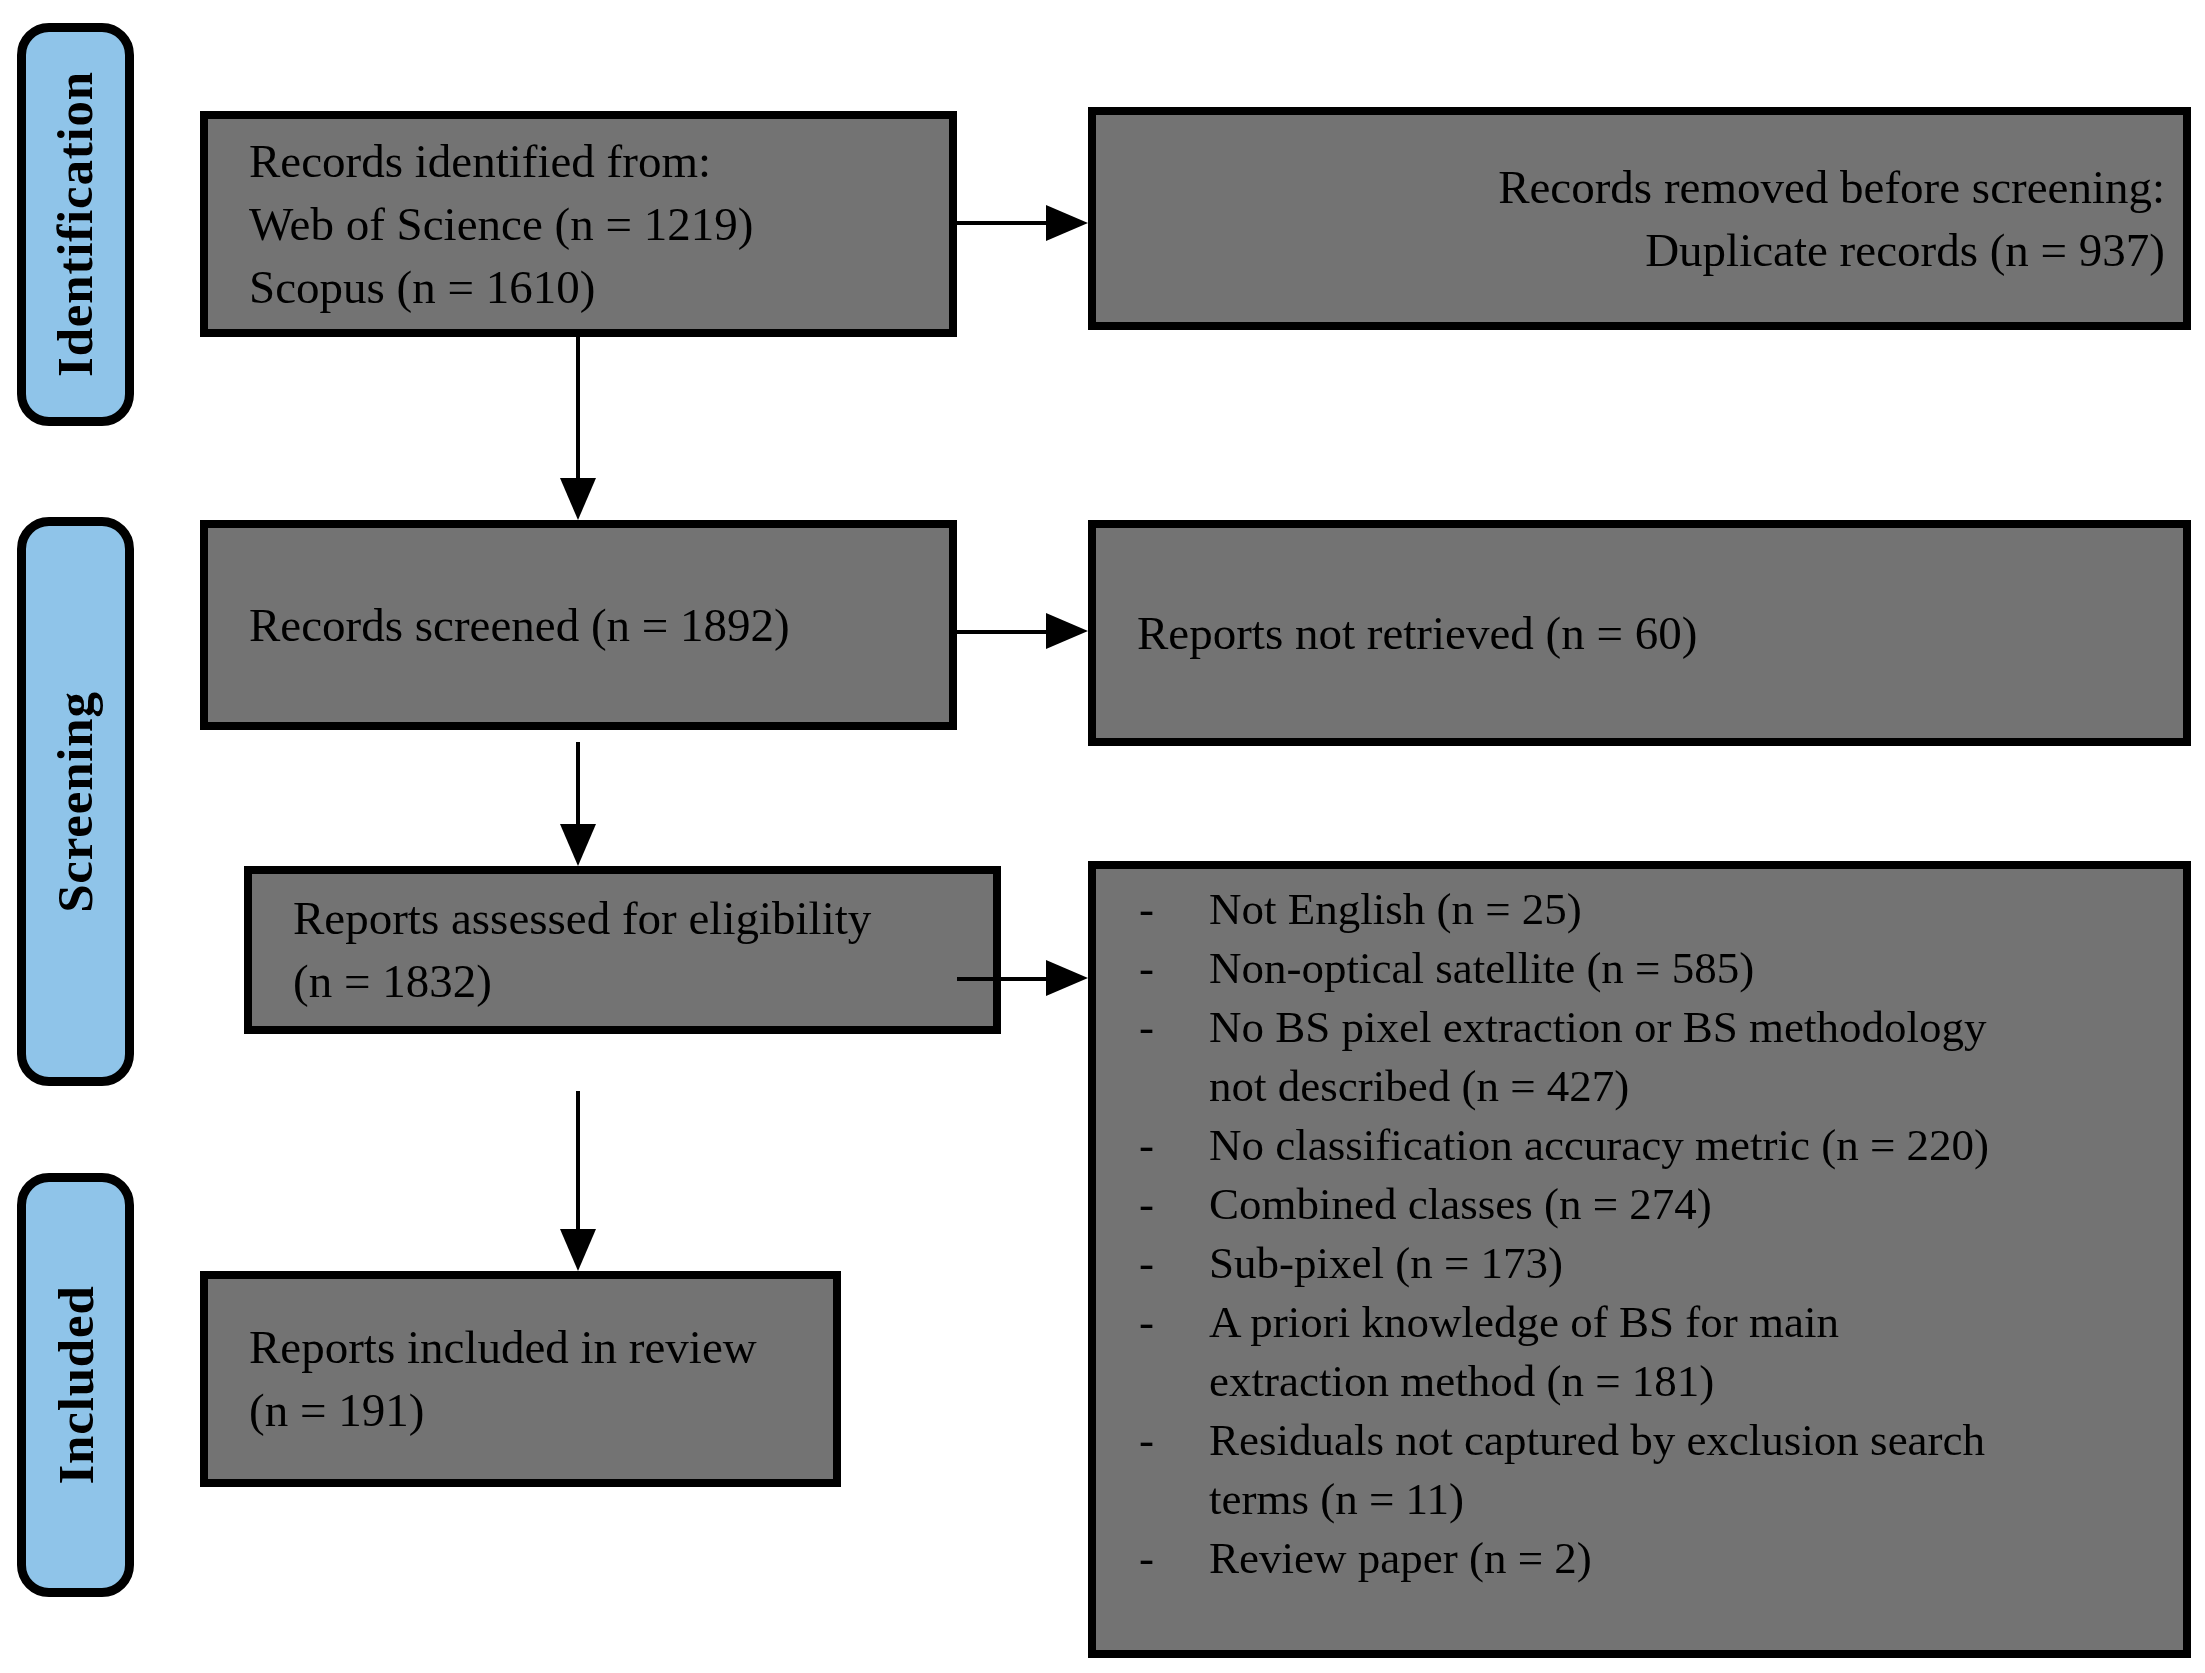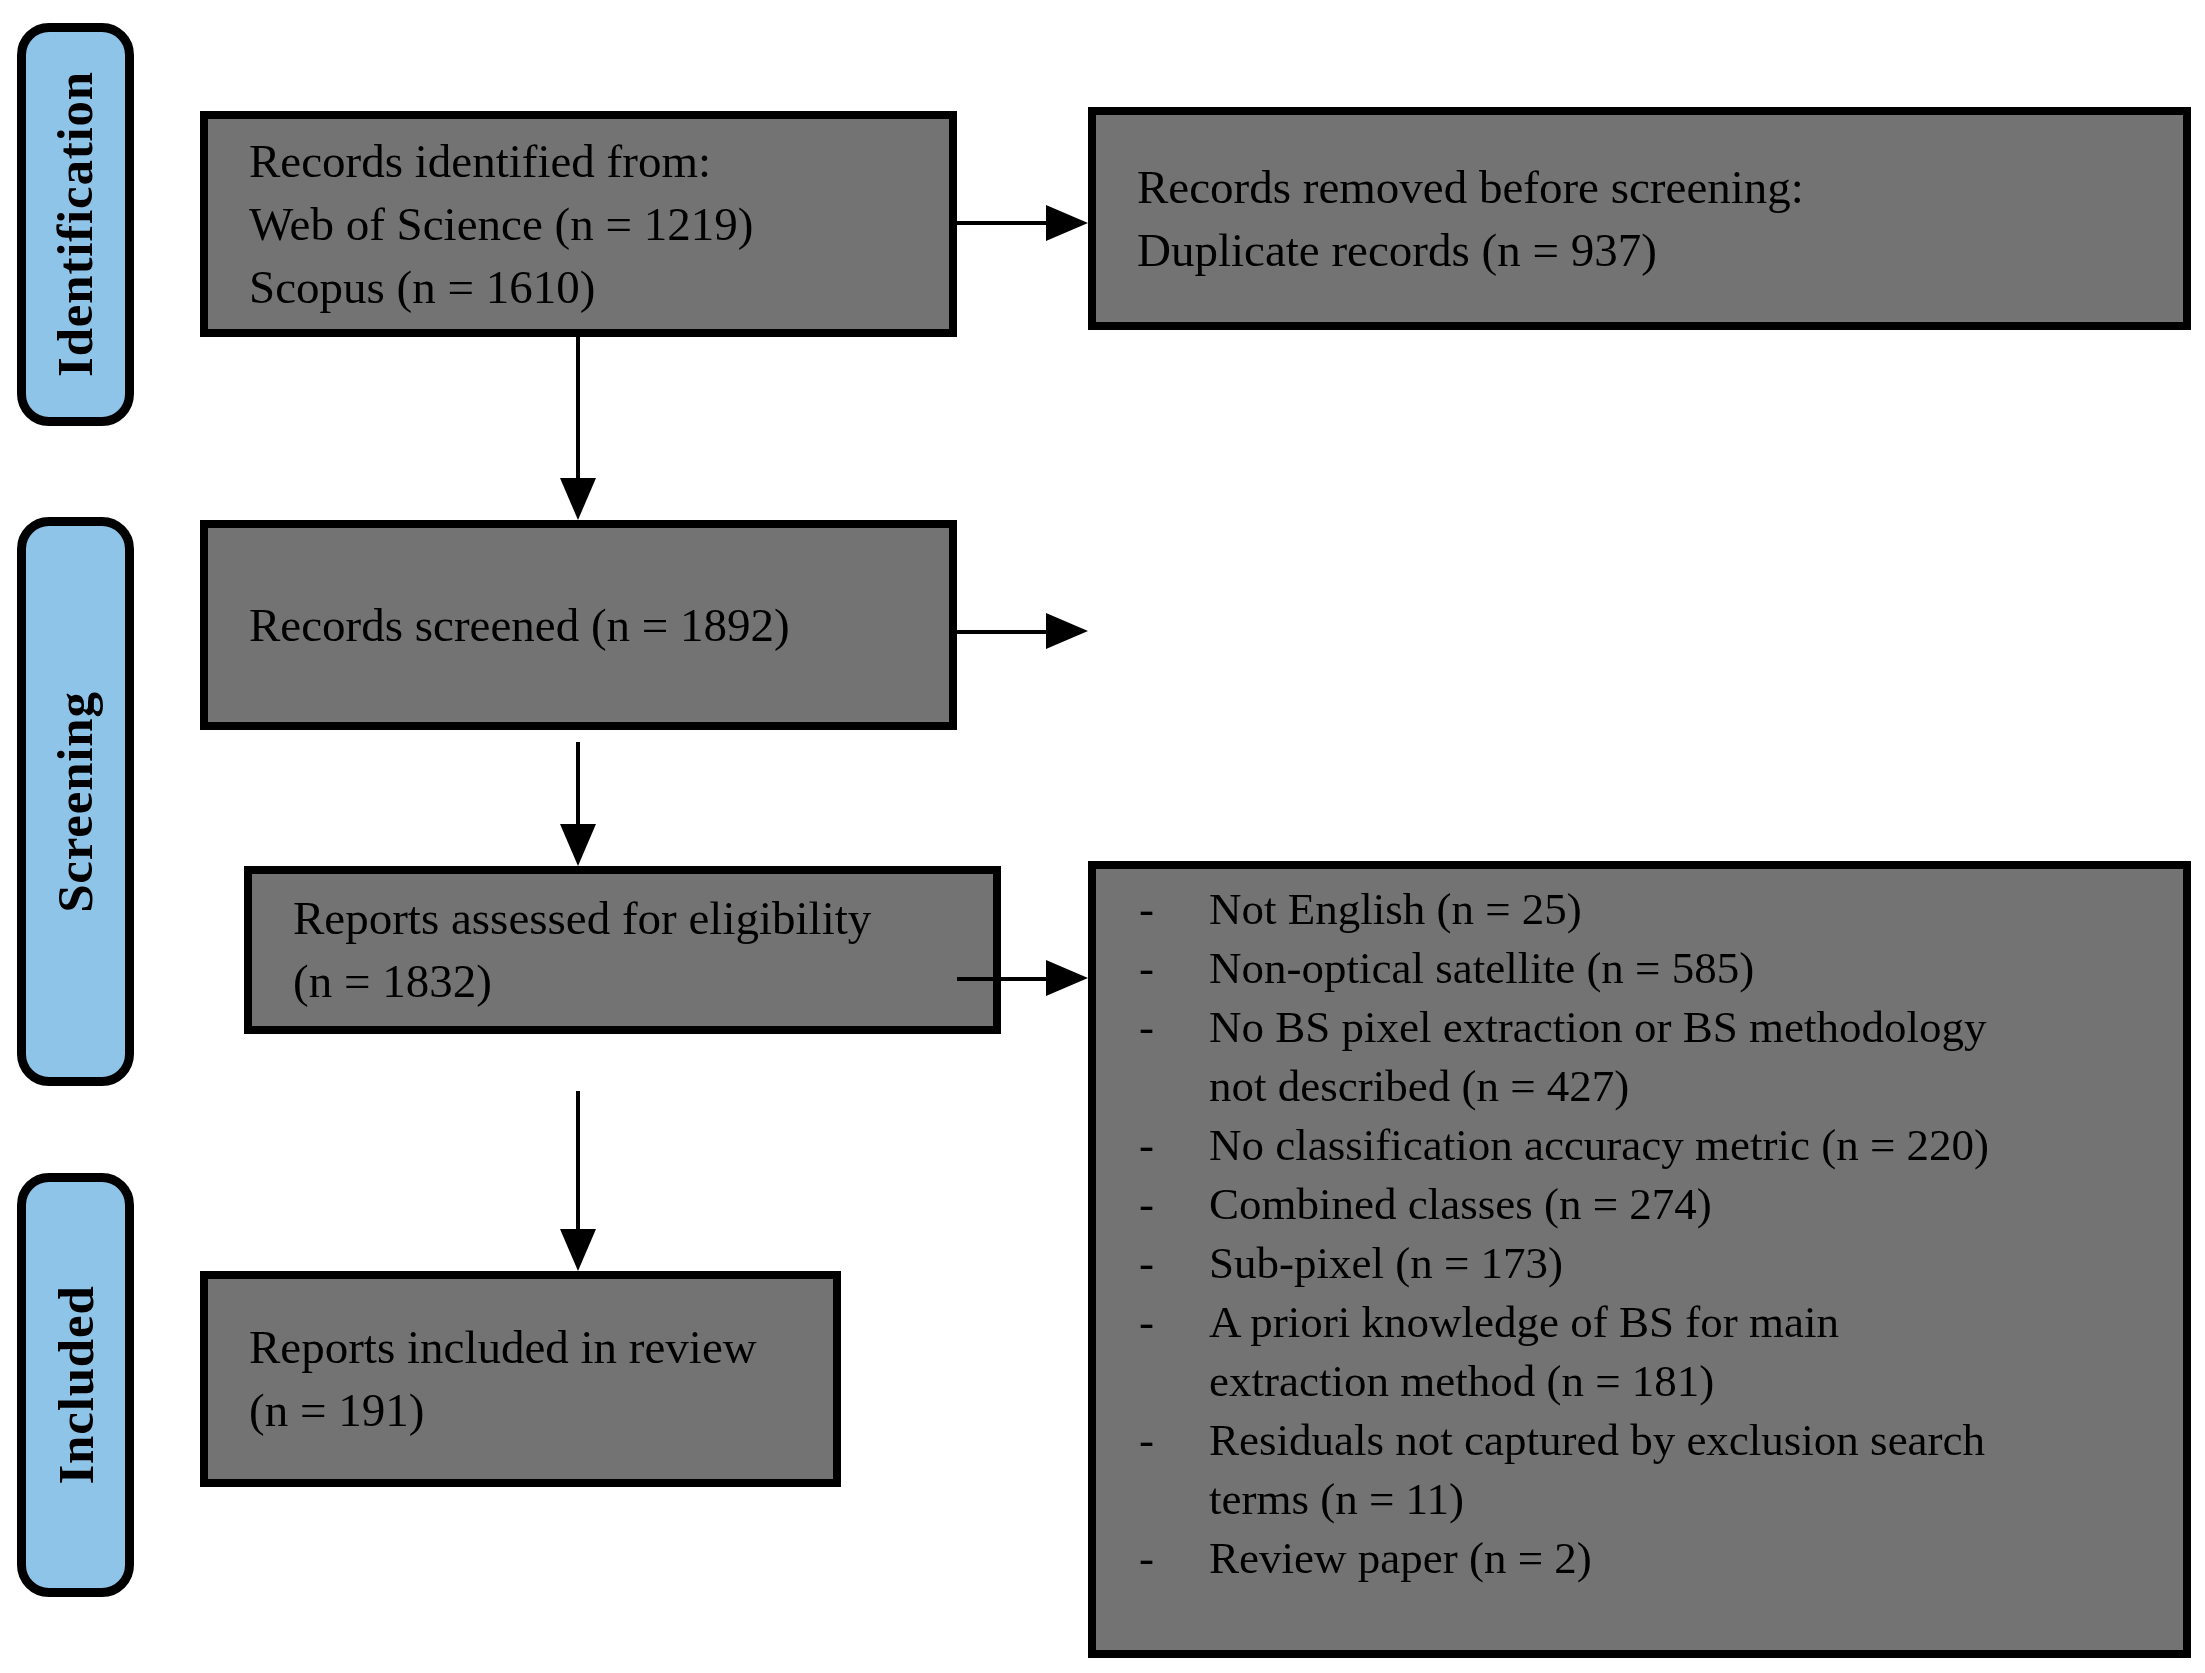--- a/index.html
+++ b/index.html
@@ -107,29 +107,32 @@
   <div class="stage" style="top:1173px;height:424px;">
     <span class="stage-text">Included</span>
   </div>
 
   <div class="fbox" style="left:200px;top:111px;width:757px;height:226px;">
     <div class="line">Records identified from:</div>
     <div class="line">Web of Science (n = 1219)</div>
     <div class="line">Scopus (n = 1610)</div>
   </div>
 
-  <div class="fbox" style="left:1088px;top:107px;width:1103px;height:223px;">
+  <div class="fbox" style="left:1088px;top:107px;width:1103px;height:223px;text-align:right;">
     <div class="line">Records removed before screening:</div>
     <div class="line">Duplicate records (n = 937)</div>
   </div>
 
   <div class="fbox" style="left:200px;top:520px;width:757px;height:210px;">
     <div class="line">Records screened (n = 1892)</div>
   </div>
 
+  <div class="fbox" style="left:1088px;top:520px;width:1103px;height:226px;">
+    <div class="line">Reports not retrieved (n = 60)</div>
+  </div>
 
   <div class="fbox" style="left:200px;top:866px;width:757px;height:168px;margin-left:44px;">
     <div class="line">Reports assessed for eligibility</div>
     <div class="line">(n = 1832)</div>
   </div>
 
   <div class="fbox excluded" style="left:1088px;top:861px;width:1103px;height:797px;">
 
     <div class="bullet">
       <div class="marker">-</div>

